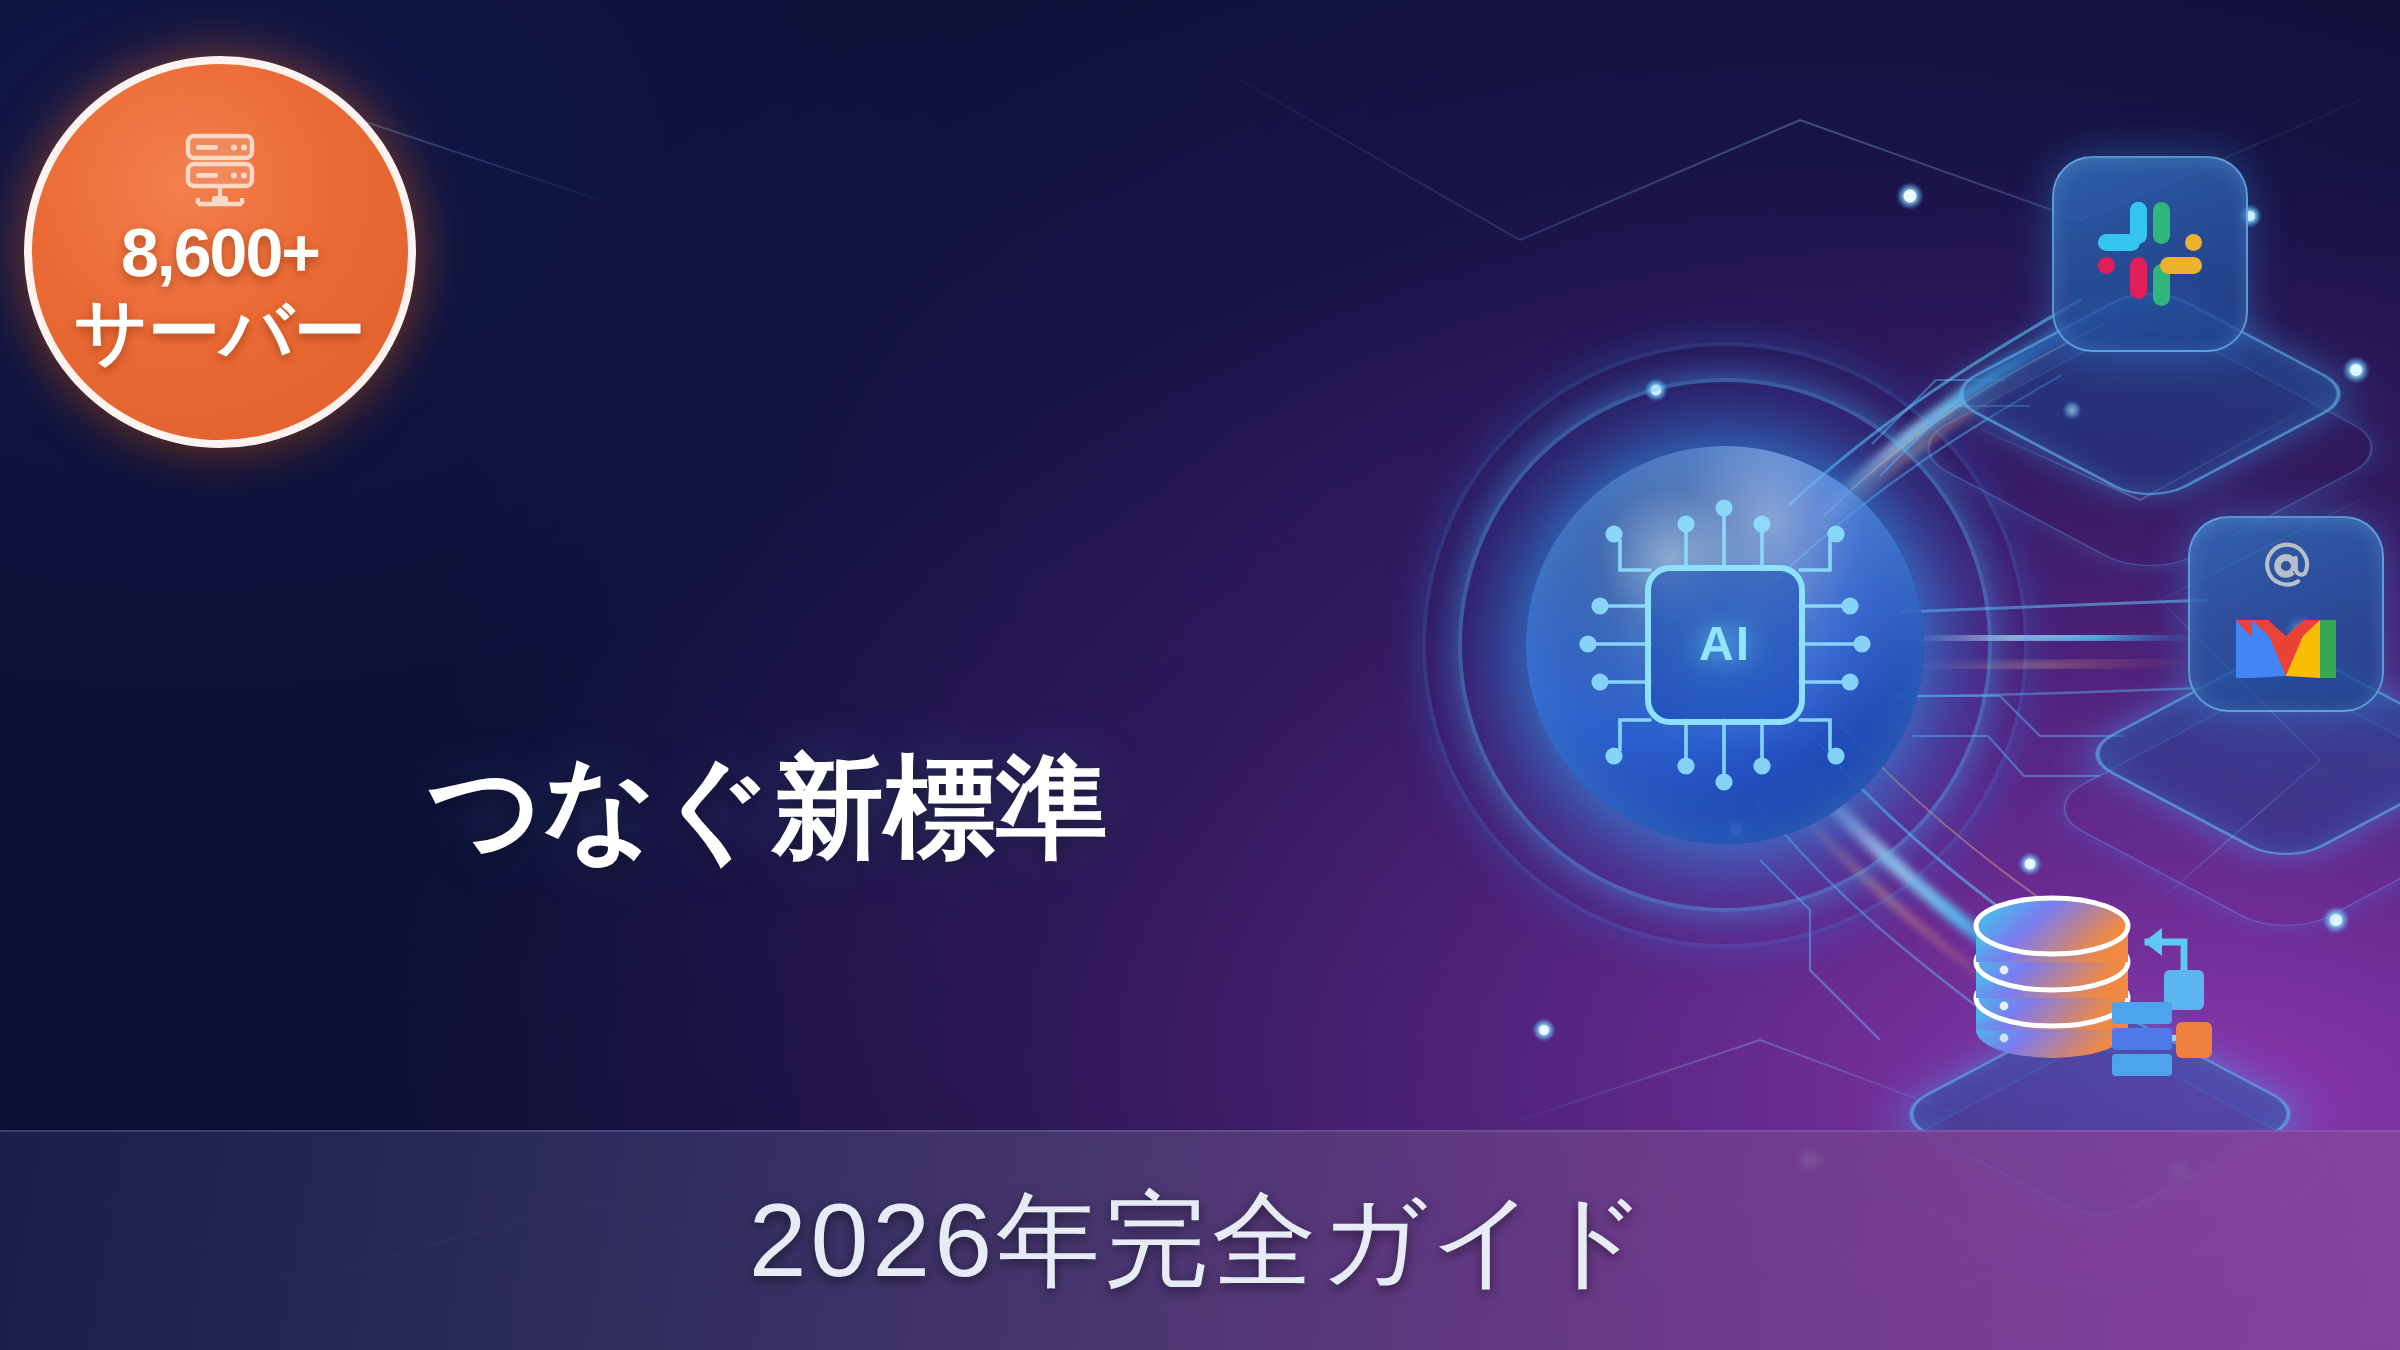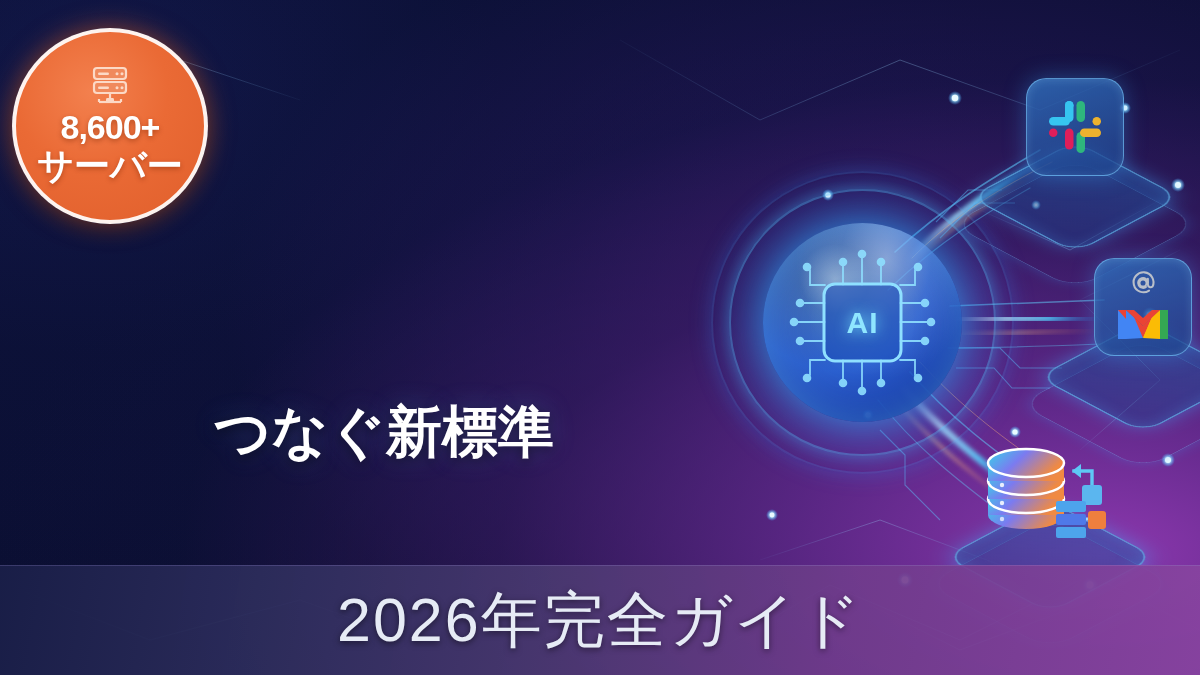--- a/index.html
+++ b/index.html
@@ -37,21 +37,21 @@
       radial-gradient(circle at 36% 28%, rgba(190,240,255,0.55) 0%, rgba(80,190,255,0.35) 18%, rgba(30,110,235,0.65) 48%, rgba(18,60,170,0.92) 74%, rgba(12,40,130,1) 100%);
     box-shadow:0 0 45px rgba(45,170,255,0.75), inset 0 0 40px rgba(120,220,255,0.35);
   }
   .orb-glass {
     position:absolute; left:8px; top:8px; width:199px; height:199px; border-radius:50%;
     background:radial-gradient(ellipse at 62% 18%, rgba(255,255,255,0.40) 0%, rgba(255,255,255,0.10) 26%, rgba(255,255,255,0) 52%);
   }
   .chip-label {
     position:absolute; left:0; top:0; width:215px; height:215px;
     display:flex; align-items:center; justify-content:center;
-    font-size:30px; font-weight:bold; color:#8fe6ff; letter-spacing:1px;
+    font-size:24px; font-weight:bold; color:#8fe6ff; letter-spacing:1px;
     text-shadow:0 0 14px rgba(120,230,255,0.9);
   }
 
   
   .node { position:absolute; }
   .plat {
     position:absolute; width:150px; height:150px; left:0; top:44px;
     transform:rotateX(58deg) rotateZ(45deg);
     border-radius:26px;
     background:linear-gradient(150deg, rgba(36,92,168,0.55), rgba(28,58,132,0.45));
@@ -96,31 +96,31 @@
     background:linear-gradient(178deg,#4fe0ff 0%,#35caff 30%,#17a3f2 68%,#1585e0 100%);
     -webkit-background-clip:text; background-clip:text; color:transparent;
     filter:drop-shadow(0 0 16px rgba(45,185,255,0.85)) drop-shadow(0 0 44px rgba(30,140,255,0.55));
   }
   .subtitle {
     position:absolute; left:172px; top:372px; width:620px;
     font-size:56px; font-weight:bold; line-height:1.13; color:#ffffff;
     letter-spacing:0px;
     text-shadow:0 3px 12px rgba(0,0,0,0.55), 0 0 26px rgba(110,170,255,0.3);
   }
-  .subtitle .l2 { display:block; padding-left:42px;margin-top:28px; }
+  .subtitle .l2 { display:block; padding-left:42px; }
 
   
   .band {
     position:absolute; left:0; bottom:0; width:1200px; height:110px;
     background:linear-gradient(100deg, rgba(26,31,72,0.96) 0%, rgba(45,45,92,0.94) 22%, rgba(73,57,112,0.92) 45%, rgba(112,60,140,0.92) 70%, rgba(136,68,160,0.92) 100%);
     border-top:1px solid rgba(150,140,210,0.25);
   }
   .band-inner { position:absolute; inset:0; display:flex; align-items:center; justify-content:center; }
   .band-text {
-    font-size:61px; font-weight:normal; color:#e6ebf5; letter-spacing:2px;
+    font-size:52px; font-weight:normal; color:#e6ebf5; letter-spacing:2px;
     text-shadow:0 2px 6px rgba(0,0,0,0.5);
   }
 </style>
 </head>
 <body>
 
 <div id="stage">
 
   <svg class="mesh" viewBox="0 0 1200 675" preserveAspectRatio="none">
     <defs>

